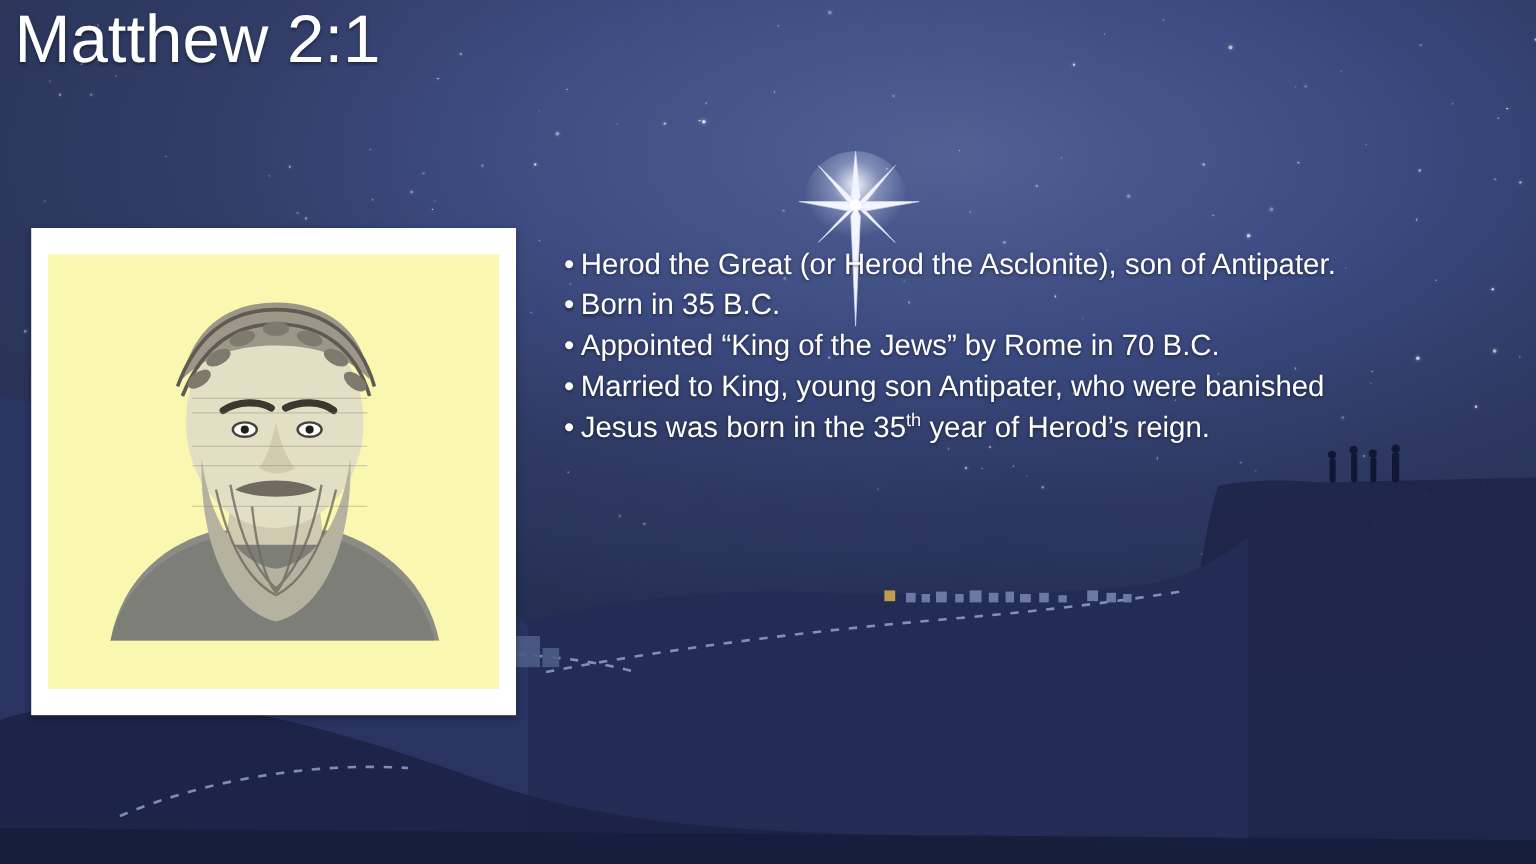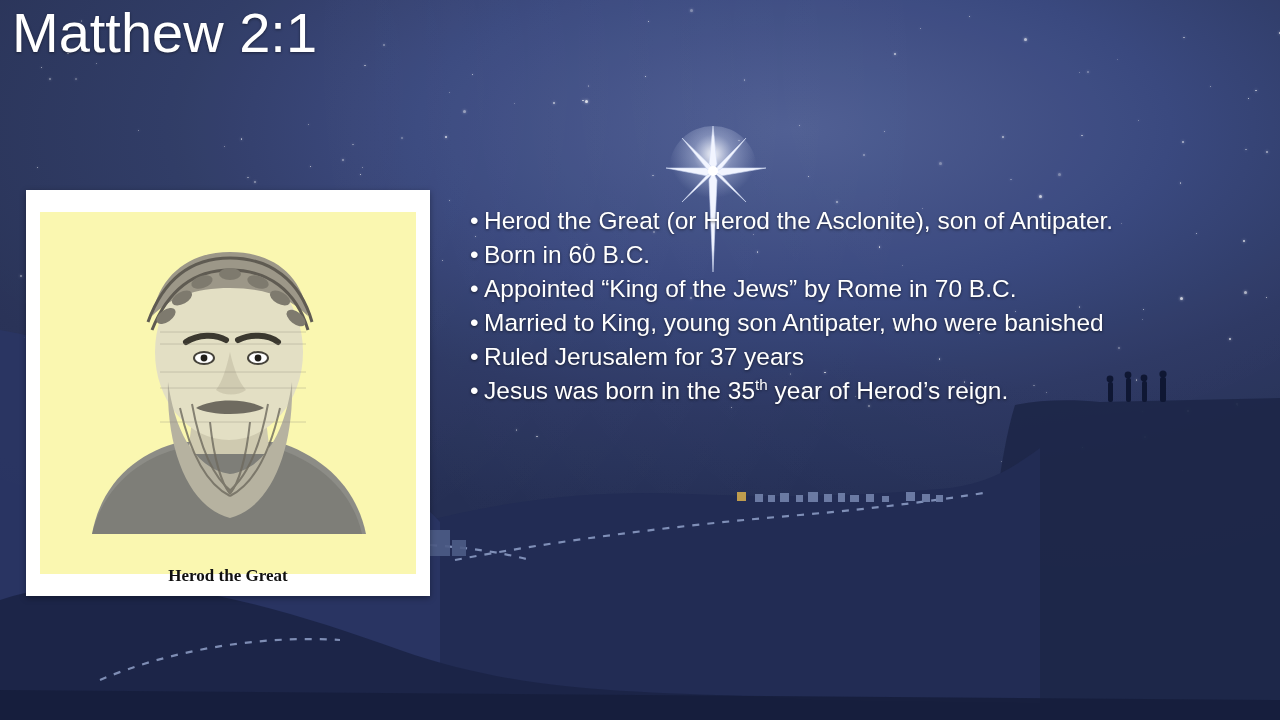--- a/index.html
+++ b/index.html
@@ -425,25 +425,23 @@
           <path d="M228,192 C220,236 206,266 188,280"></path>
           <path d="M170,210 C174,248 182,272 190,282"></path>
           <path d="M210,210 C206,248 198,272 190,282"></path>
         </g>
 
         <g stroke="#8a8678" stroke-width="1" opacity=".35">
           <path d="M120,120 L266,120 M120,132 L266,132 M120,160 L266,160 M120,176 L266,176 M120,210 L266,210"></path>
         </g>
       </svg>
     </div>
-    <div class="portrait-caption">Herod the Great</div>
   </div>
 
   <div class="bullets" id="bullets">
       <div class="row"><span class="dot">•</span><span>Herod the Great (or Herod the Asclonite), son of Antipater.</span></div>
-      <div class="row"><span class="dot">•</span><span>Born in 60 B.C.</span></div>
+      <div class="row"><span class="dot">•</span><span>Born in 35 B.C.</span></div>
       <div class="row"><span class="dot">•</span><span>Appointed “King of the Jews” by Rome in 70 B.C.</span></div>
       <div class="row"><span class="dot">•</span><span>Married to King, young son Antipater, who were banished</span></div>
-      <div class="row"><span class="dot">•</span><span>Ruled Jerusalem for 37 years</span></div>
       <div class="row"><span class="dot">•</span><span>Jesus was born in the 35<sup>th</sup> year of Herod’s reign.</span></div>
     </div>
 
 </div>
 
 </body></html>

